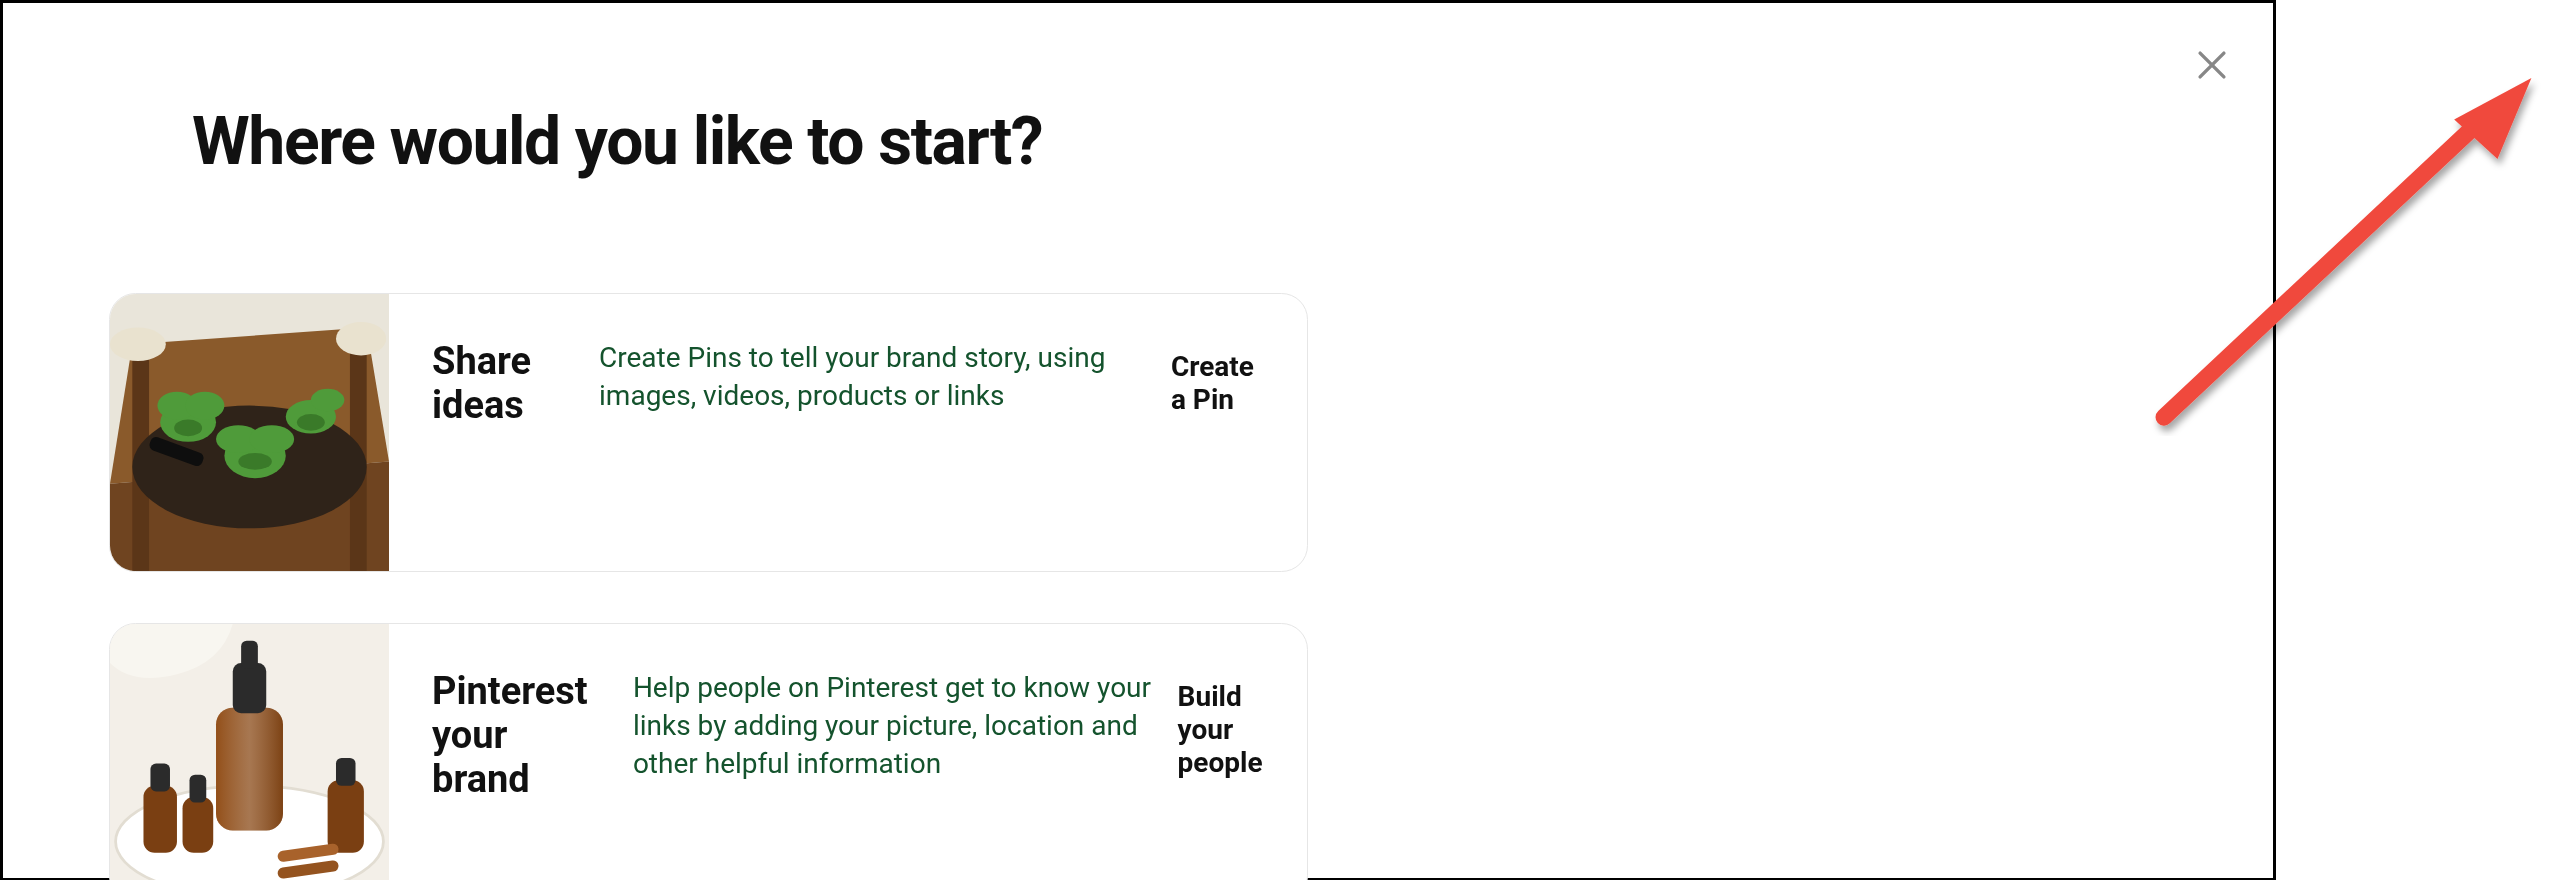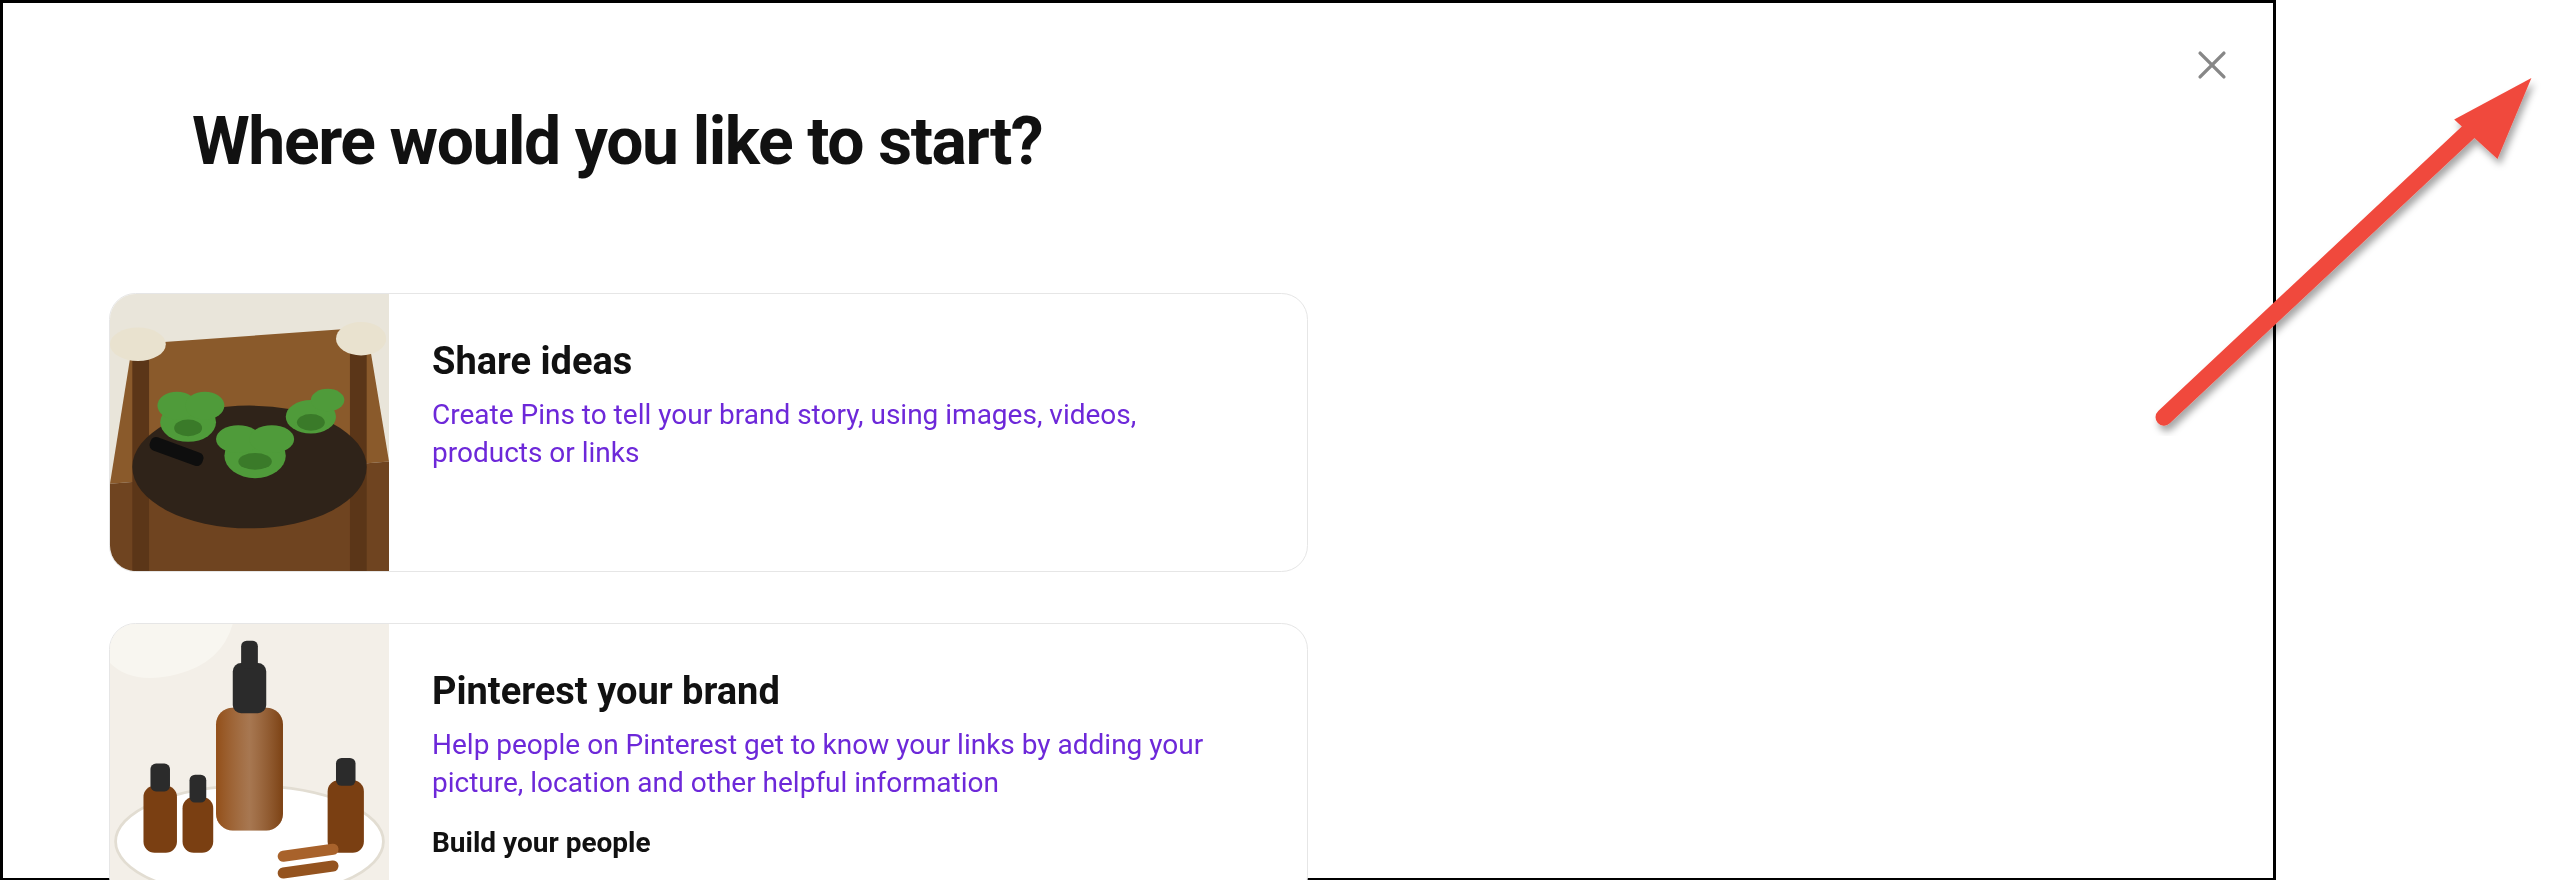--- a/index.html
+++ b/index.html
@@ -63,33 +63,34 @@
       height: 279px;
       flex: 0 0 279px;
       background-size: cover;
       background-position: center center;
     }
     .thumb svg { display: block; width: 100%; height: 100%; }
     .card-body {
       flex: 1;
       padding: 45px 43px 0 43px;
       display: flex;
-      flex-direction: column;
+      flex-direction: row;
       gap: 13.2px;
     }
     .card-title {
       font-size: 38px;
       font-weight: 700;
       color: #111;
     }
     .card-desc {
       font-size: 28px;
       line-height: 1.35;
-      color: #6d28d9;
+      color: #14532d;
       max-width: 792px;
+      margin-left: 32px;
     }
     .card-cta {
       margin-top: 11.3px;
       font-size: 28px;
       font-weight: 700;
       color: #111;
     }
     
     .arrow {
       position: absolute;
@@ -143,20 +144,21 @@
             </g>
 
             <ellipse cx="10" cy="18" rx="10" ry="6" fill="#e9e2cf"></ellipse>
             <ellipse cx="90" cy="16" rx="9" ry="6" fill="#e9e2cf"></ellipse>
             <rect x="14" y="54" width="20" height="5" rx="2" fill="#0e0e0e" transform="rotate(20 24 56)"></rect>
           </svg>
         </div>
         <div class="card-body">
           <div class="card-title">Share ideas</div>
           <div class="card-desc">Create Pins to tell your brand story, using images, videos, products or links</div>
+          <div class="card-cta">Create a Pin</div>
         </div>
       </div>
 
       <div class="card">
         <div class="thumb">
 
           <svg viewBox="0 0 100 100" preserveAspectRatio="xMidYMid slice">
             <rect x="0" y="0" width="100" height="100" fill="#f3efe8"></rect>
 
             <ellipse cx="50" cy="78" rx="48" ry="20" fill="#ffffff"></ellipse>

